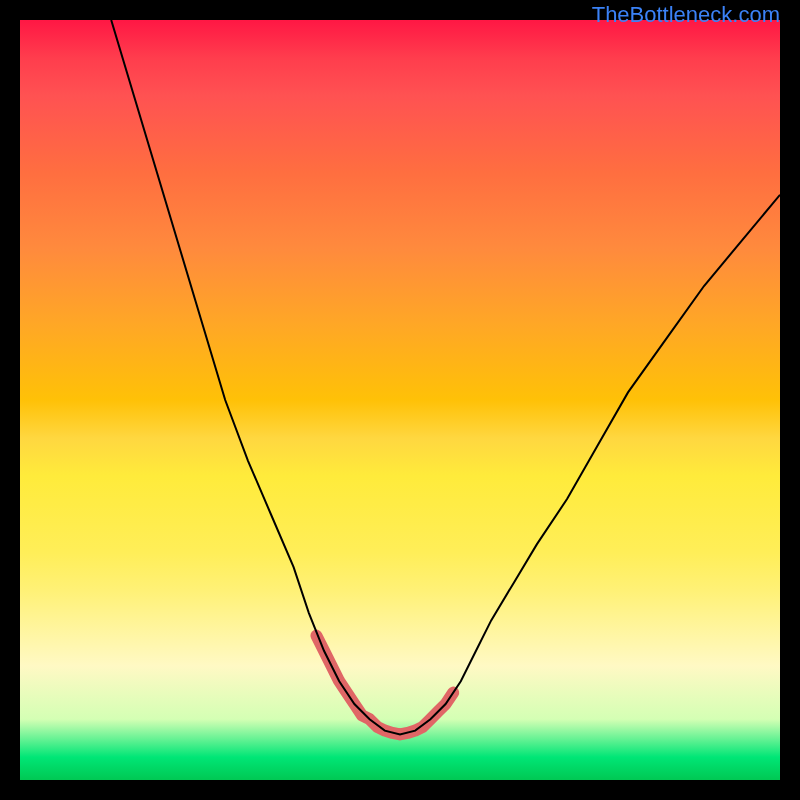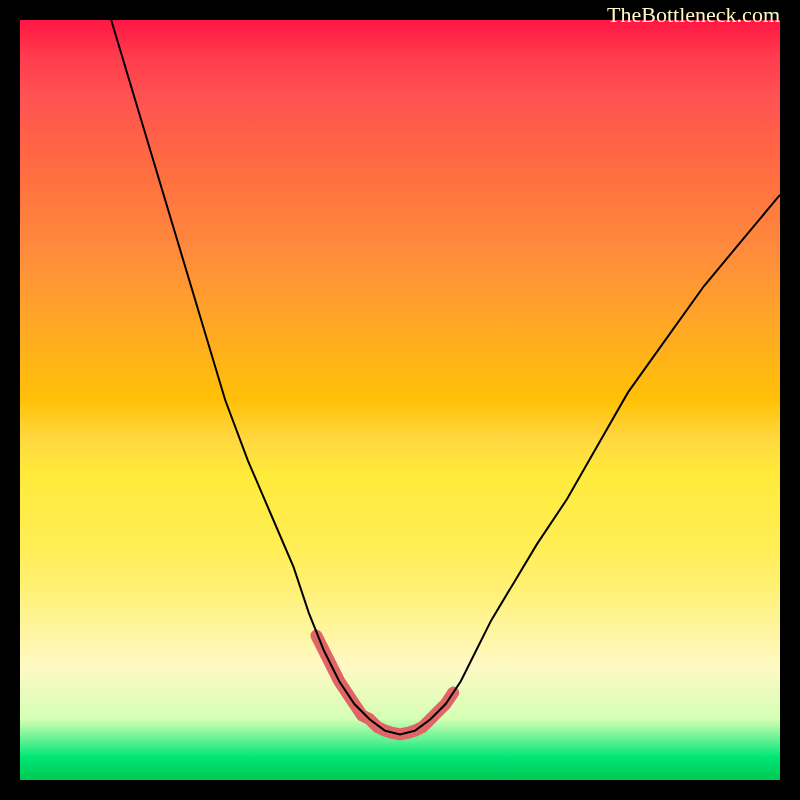--- a/index.html
+++ b/index.html
@@ -31,23 +31,23 @@
         #fff59d 80%,
         #fff9c4 85%,
         #d4ffb4 92%,
         #00E676 97%,
         #00C853 100%);
     }
     .watermark {
       position: absolute;
       top: 2px;
       right: 20px;
-      font-family: Liberation Serif, serif;
+      font-family: Liberation Sans, sans-serif;
       font-size: 22px;
-      color: #fef9c3;
+      color: #3b82f6;
       z-index: 10;
     }
     .curve-svg {
       position: absolute;
       top: 20px;
       left: 20px;
       width: 760px;
       height: 760px;
       z-index: 5;
     }

